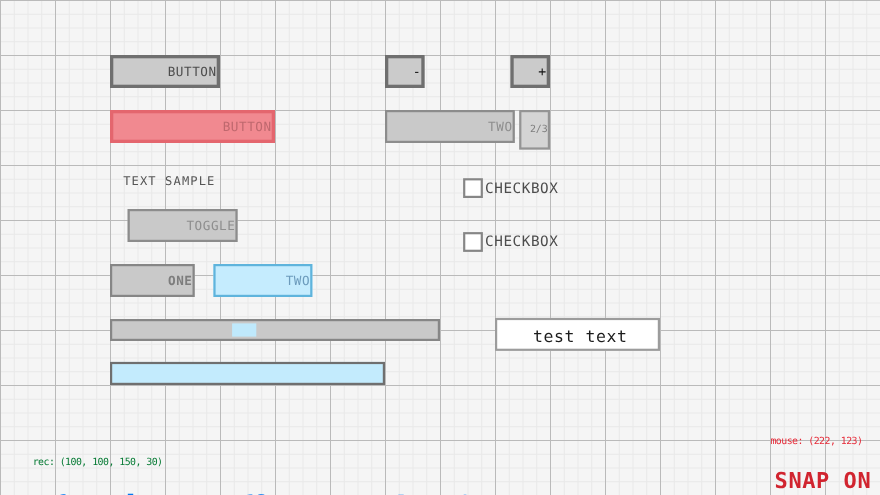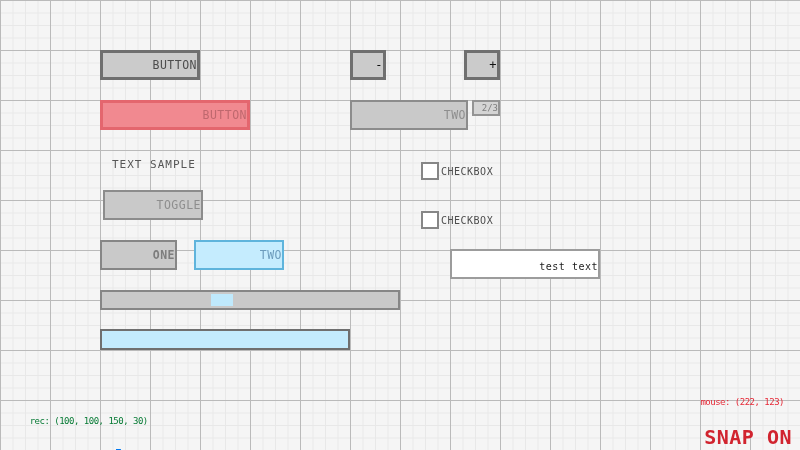--- a/index.html
+++ b/index.html
@@ -29,25 +29,25 @@
   .btn-red{background:#f18990;border:3px solid #e4666e;color:#bf686e;}
   
   .soft{background:#c9c9c9;border:2px solid #8c8c8c;color:#8e8e8e;}
   
   .seg{background:#c9c9c9;border:2px solid #868686;color:#7d7d7d;}
   .seg-active{background:#c5ecfe;border:2px solid #5fb4dc;color:#6c9bbc;}
   .spin-btn{background:#cbcbcb;border:3px solid #6f6f6f;color:#111;font-size:12px;}
   .spin-val{background:#c9c9c9;border:2px solid #7e7e7e;color:#111;font-size:12px;}
   .counter{background:#d4d4d4;border:2px solid #949494;color:#7d7d7d;font-size:9px;letter-spacing:0;}
   .checkbox-box{background:#ffffff;border:2px solid #868686;}
-  .cb-label{color:#4d4d4d;font-size:10px;letter-spacing:0.5px;display:flex;align-items:center;}
+  .cb-label{color:#4d4d4d;font-size:13px;letter-spacing:0.5px;display:flex;align-items:center;}
   .textbox{
     background:#ffffff;border:2px solid #9c9c9c;color:#1c1c1c;
-    font-size:10px;display:flex;align-items:center;padding:4px 0 0 5px;
-    justify-content:flex-end;letter-spacing:0.5px;
+    font-size:15px;display:flex;align-items:center;padding:4px 0 0 5px;
+    justify-content:center;letter-spacing:0.5px;margin-top:40px;
   }
   .plain-label{color:#565656;font-size:11px;letter-spacing:1px;display:flex;align-items:flex-start;}
   .slider{background:#c9c9c9;border:2px solid #868686;}
   .slider-handle{position:absolute;background:#bfe9fc;}
   .progress{background:#c3ebfd;border:2px solid #6f6f6f;}
   .status-small{font-size:9px;letter-spacing:-0.5px;white-space:pre;}
   .status-big{font-size:17px;font-weight:bold;letter-spacing:0.5px;white-space:pre;}
   .green{color:#067a34;}
   .blue{color:#0079f1;}
   .red{color:#e62937;}
@@ -64,21 +64,21 @@
   </div>
 
   <div class="abs ctrl btn-red" style="left:100px;top:100px;width:150px;height:30px;">
     <span>BUTTON</span>
   </div>
 
   <div class="abs plain-label" style="left:112px;top:158px;height:13px;">
     <span>TEXT SAMPLE</span>
   </div>
 
-  <div class="abs ctrl soft" style="left:103px;top:190px;width:100px;height:30px;">
+  <div class="abs ctrl soft" style="left:116px;top:190px;width:100px;height:30px;">
     <span>TOGGLE</span>
   </div>
 
   <div class="abs ctrl seg" style="left:100px;top:240px;width:77px;height:30px;font-weight:bold;">
     <span>ONE</span>
   </div>
   <div class="abs ctrl seg-active" style="left:194px;top:240px;width:90px;height:30px;">
     <span>TWO</span>
   </div>
 
@@ -91,21 +91,21 @@
   <div class="abs ctrl spin-btn" style="left:350px;top:50px;width:36px;height:30px;">
     <span>-</span>
   </div>
   <div class="abs ctrl spin-btn" style="left:464px;top:50px;width:36px;height:30px;">
     <span>+</span>
   </div>
 
   <div class="abs ctrl soft" style="left:350px;top:100px;width:118px;height:30px;">
     <span>TWO</span>
   </div>
-  <div class="abs ctrl counter" style="left:472px;top:100px;width:28px;height:16px;">
+  <div class="abs ctrl counter" style="left:472px;top:100px;width:28px;height:36px;">
     <span>2/3</span>
   </div>
 
   <div class="abs checkbox-box" style="left:421px;top:162px;width:18px;height:18px;"></div>
   <div class="abs cb-label" style="left:441px;top:162px;height:18px;">
     <span>CHECKBOX</span>
   </div>
 
   <div class="abs checkbox-box" style="left:421px;top:211px;width:18px;height:18px;"></div>
   <div class="abs cb-label" style="left:441px;top:211px;height:18px;">

